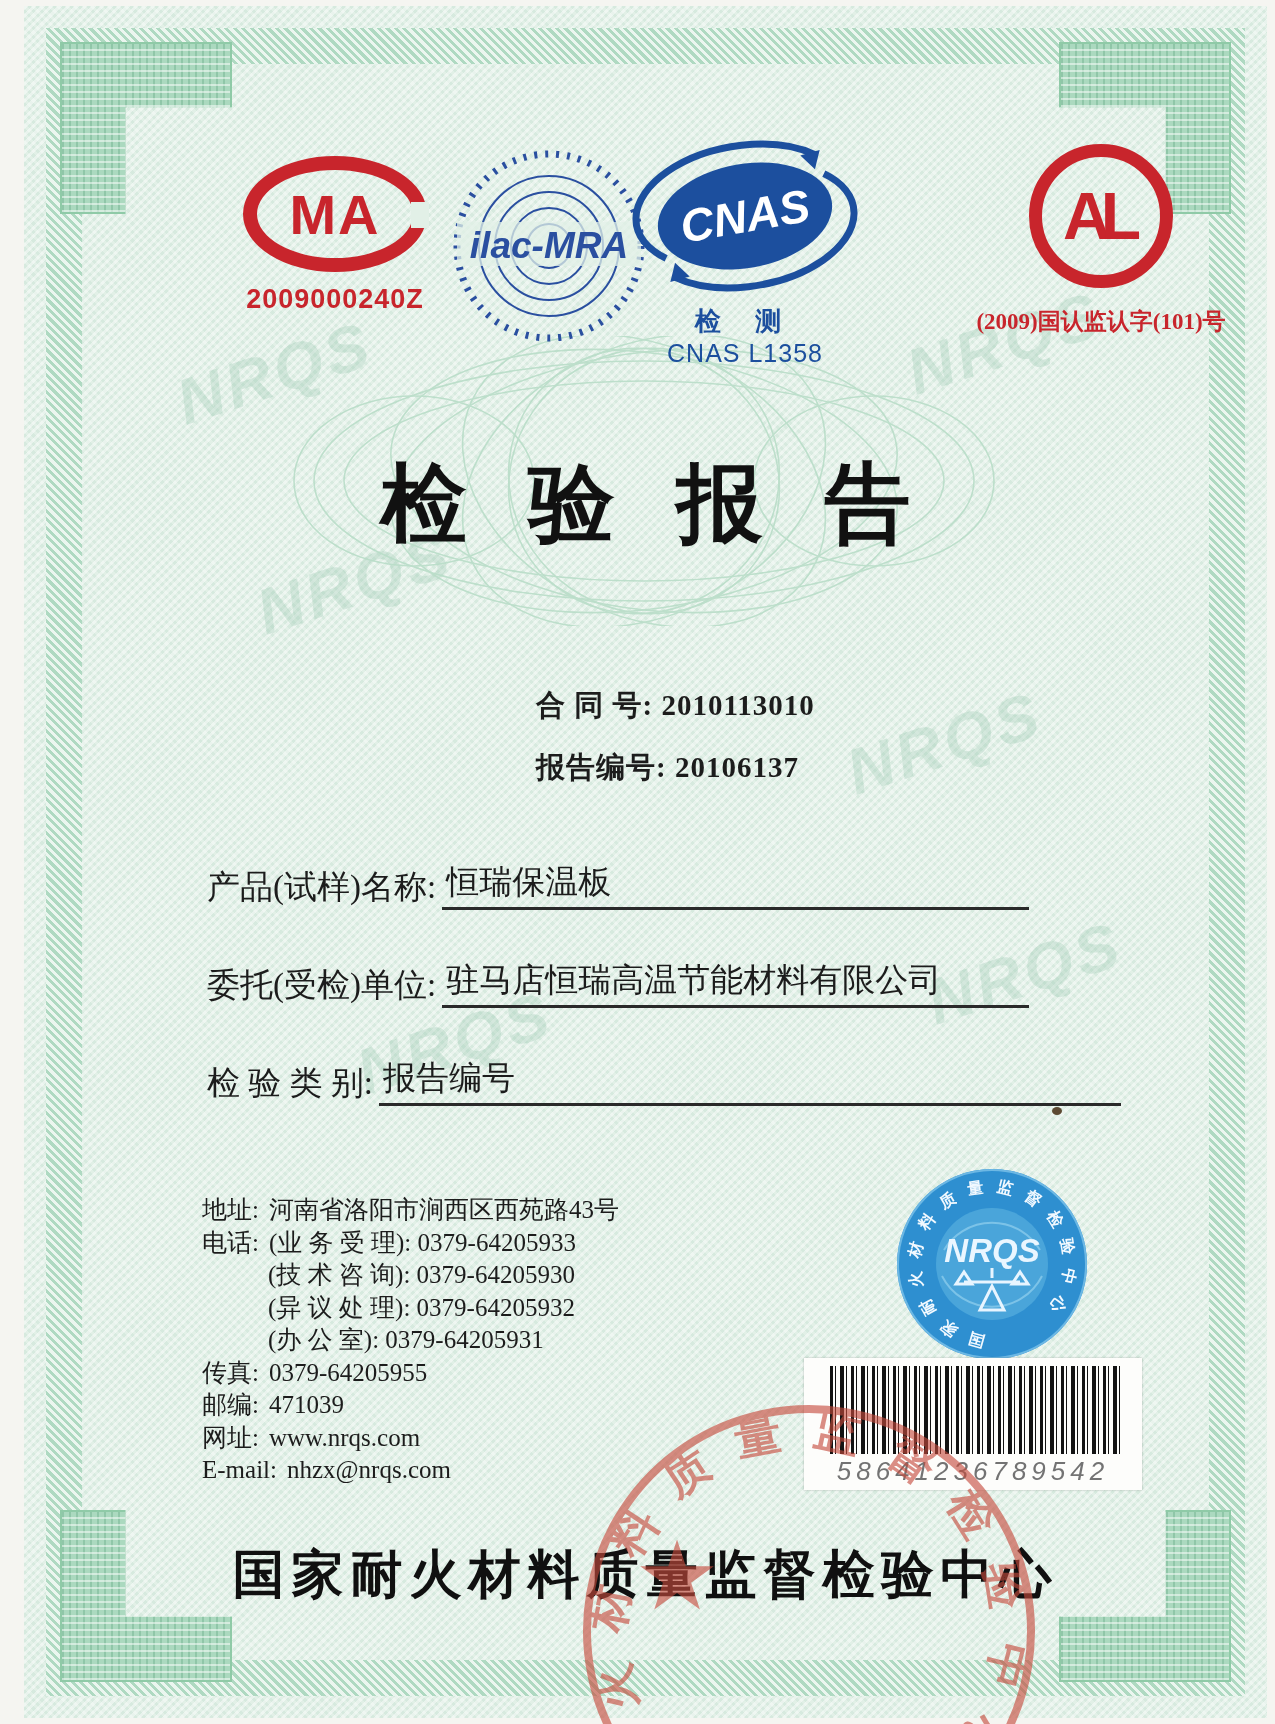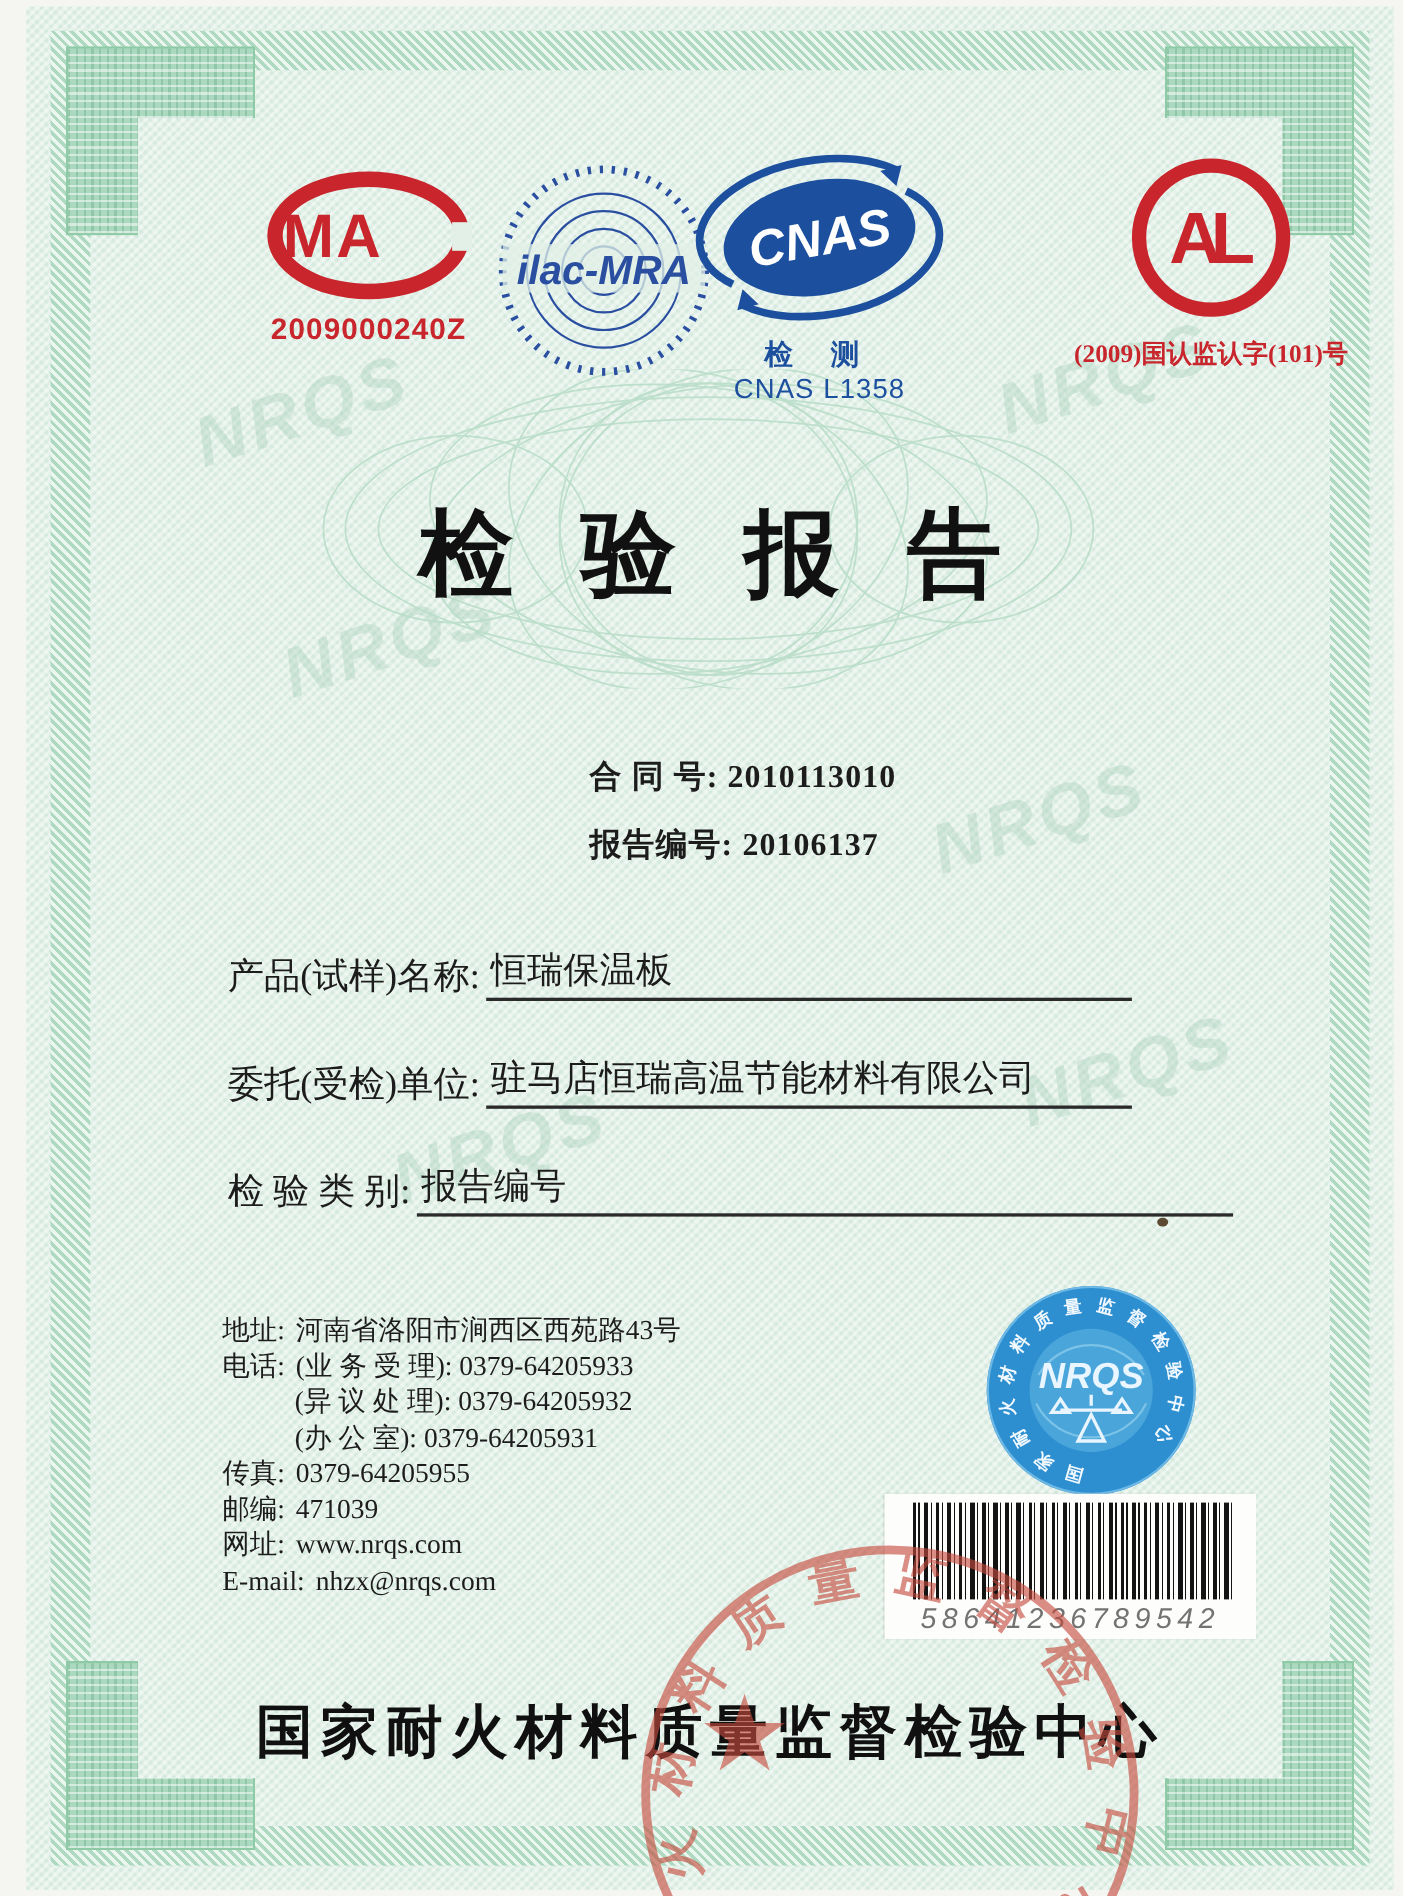--- a/index.html
+++ b/index.html
@@ -45,21 +45,21 @@
     position:absolute; z-index:1; font-family:"Liberation Sans", sans-serif;
     font-style:italic; font-weight:bold; font-size:64px; color:rgba(145,195,168,.28);
     transform:rotate(-18deg); letter-spacing:4px; pointer-events:none;
   }
 
   
   .cma-box { position:absolute; left:196px; top:150px; width:230px; z-index:3; text-align:center; }
   .cma-oval {
     position:relative; margin:0 auto; width:156px; height:88px;
     border:14px solid #c8252c; border-radius:50%;
-    display:flex; align-items:center; justify-content:flex-start;
+    display:flex; align-items:center; justify-content:center;
   }
   .cma-gap { position:absolute; right:-16px; top:32px; width:18px; height:26px; background:#e2f0e7; }
   .cma-ma { font-family:"Liberation Sans", sans-serif; font-weight:bold; font-size:56px; color:#c8252c; letter-spacing:2px; }
   .cma-num { margin-top:12px; font-family:"Liberation Sans", sans-serif; font-weight:bold; font-size:27px; color:#c8252c; letter-spacing:1px; }
 
   .ilac-box { position:absolute; left:425px; top:140px; width:200px; height:200px; z-index:3; }
   .cnas-box { position:absolute; left:596px; top:130px; width:250px; z-index:3; text-align:center; }
   .cnas-sub1 { margin-top:4px; font-size:26px; color:#1c4f9e; letter-spacing:14px; font-weight:bold; }
   .cnas-sub2 { font-family:"Liberation Sans", sans-serif; font-weight:normal; font-size:25px; color:#1c4f9e; letter-spacing:1px; }
 
@@ -227,20 +227,24 @@
       <span class="fvalue">报告编号</span>
     </div>
 
     <div class="contact">
       <div class="line">
         <span class="lab">地址:</span><span>河南省洛阳市涧西区西苑路43号</span>
       </div>
       <div class="line">
         <span class="lab">电话:</span><span>(业 务 受 理):</span>
         <span>0379-64205933</span>
+      </div>
+      <div class="line indent">
+        <span>(技 术 咨 询):</span>
+        <span>0379-64205930</span>
       </div>
       <div class="line indent">
         <span>(异 议 处 理):</span>
         <span>0379-64205932</span>
       </div>
       <div class="line indent">
         <span>(办 公 室):</span>
         <span>0379-64205931</span>
       </div>
       <div class="line">

